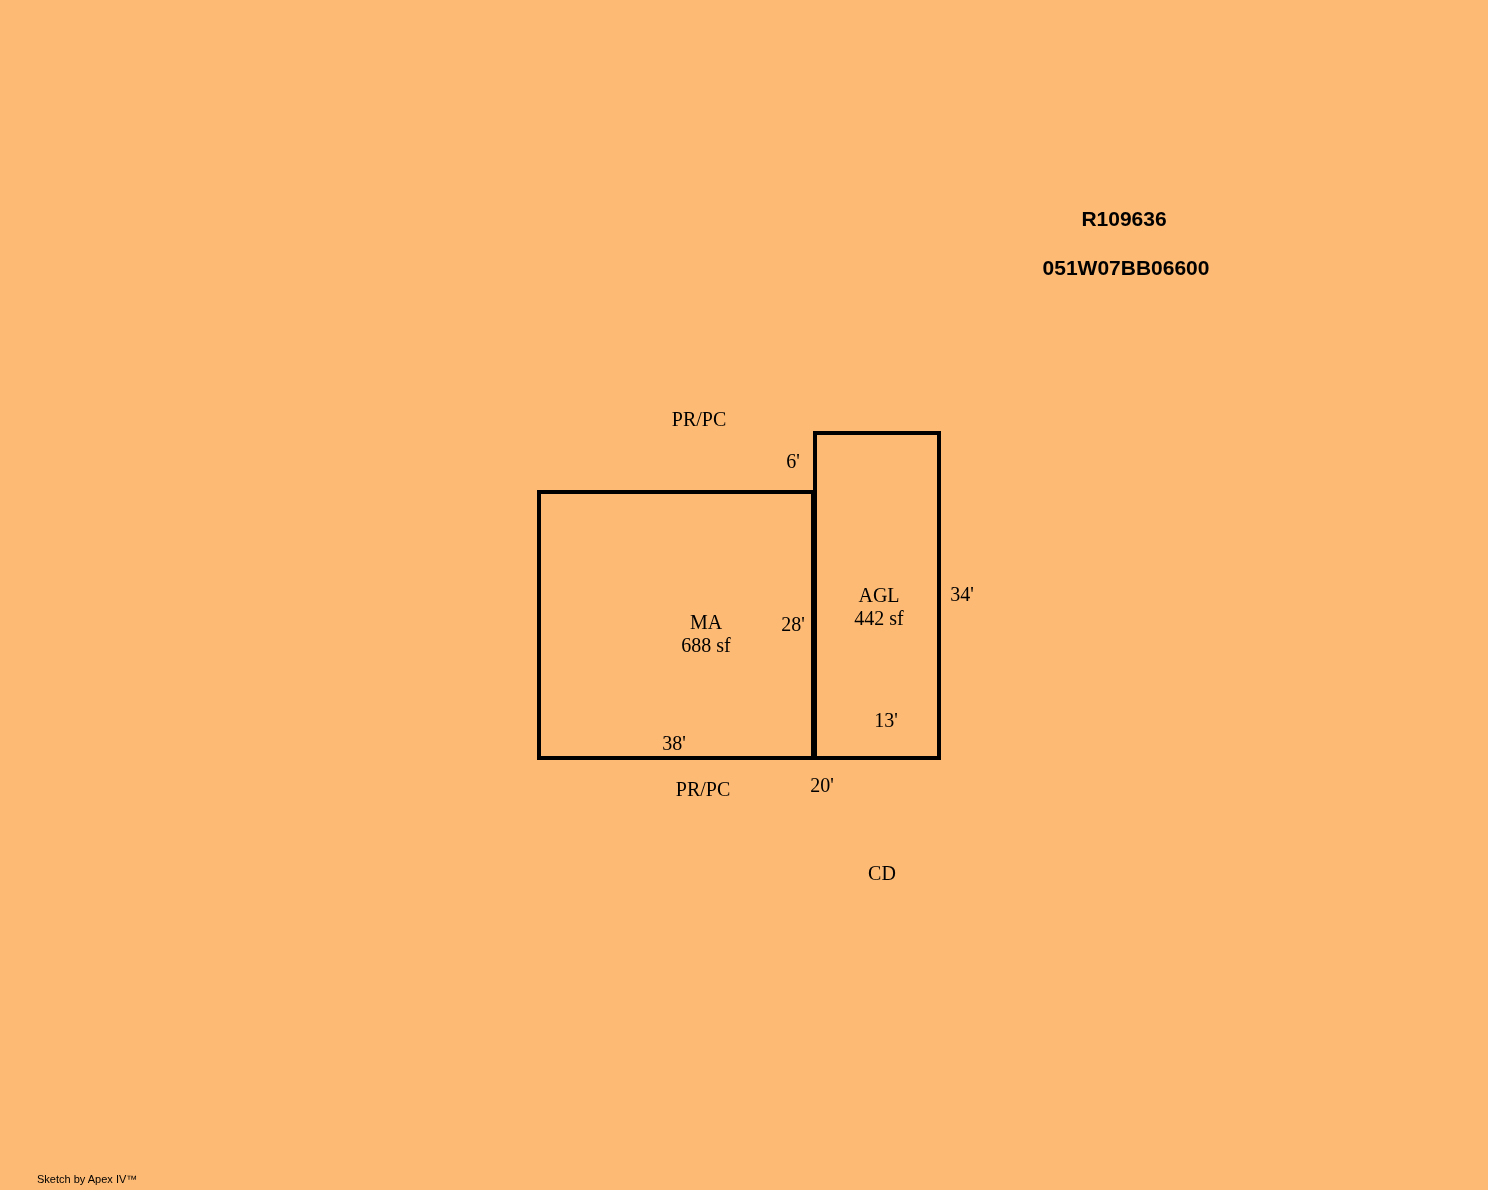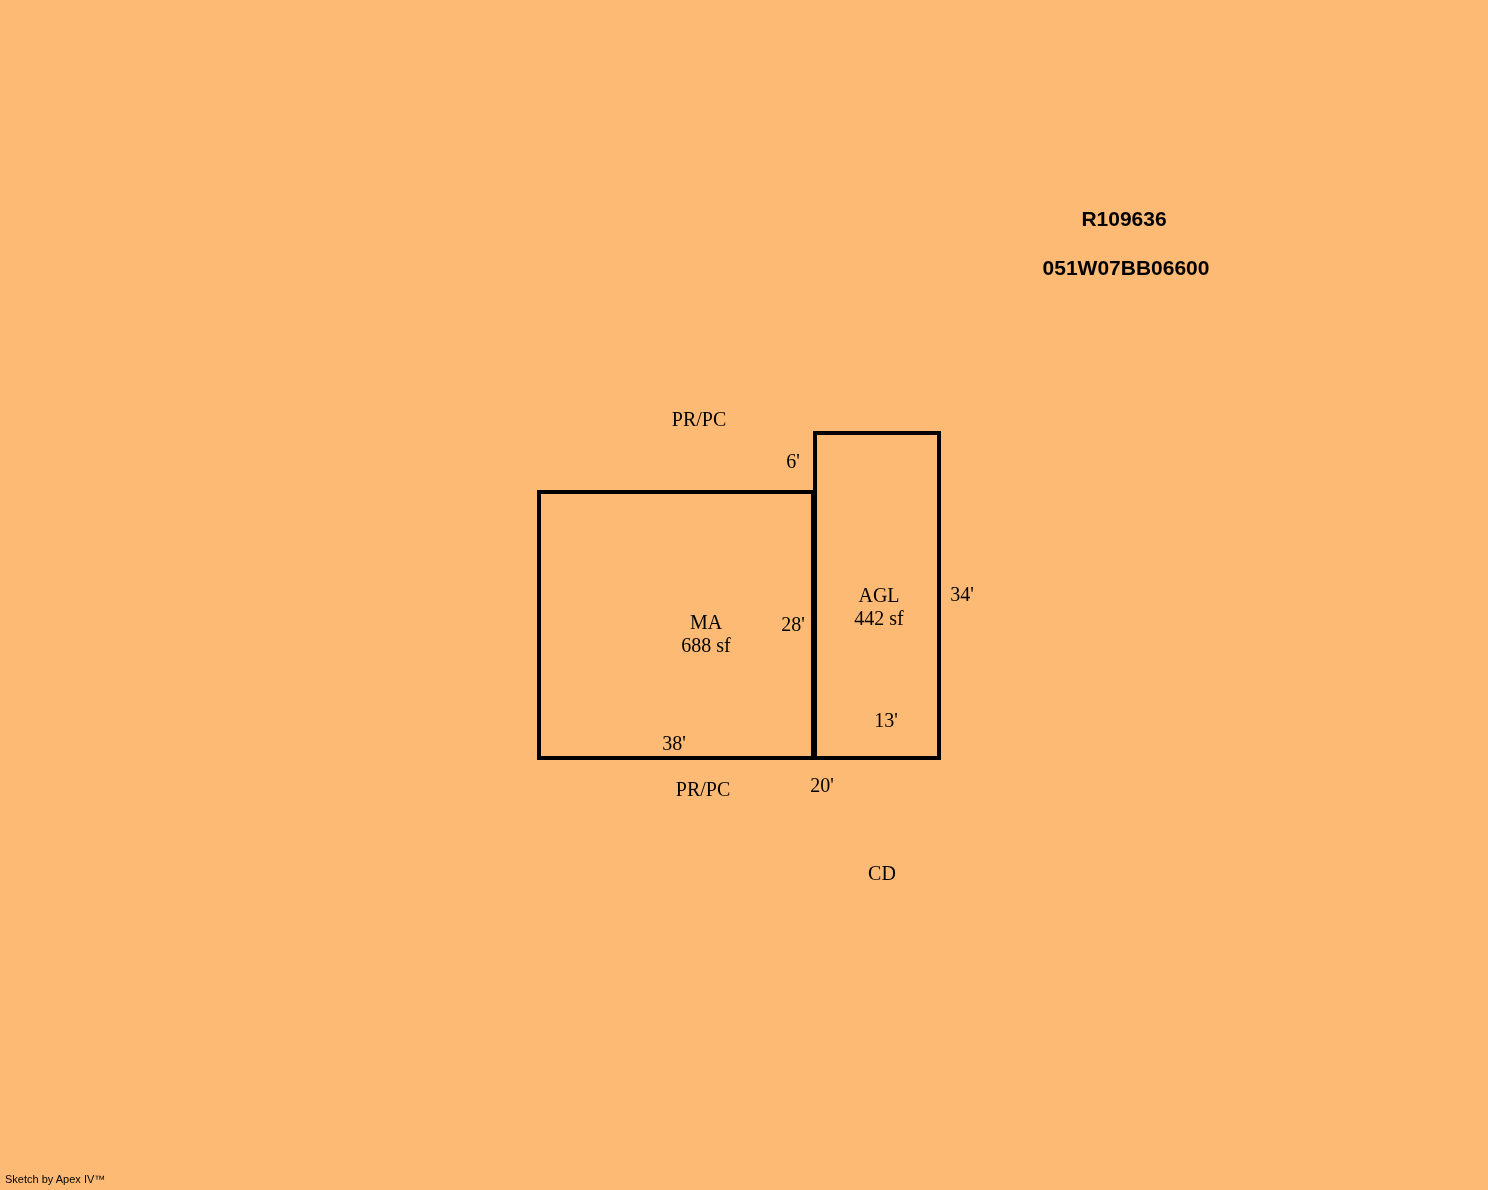--- a/index.html
+++ b/index.html
@@ -34,20 +34,21 @@
     border: 4px solid #000000;
     background: transparent;
     box-sizing: border-box;
   }
   .area-text {
     text-align: center;
   }
   .footer-credit {
     font-size: 11px;
     color: #000000;
+    margin-left: 32px;
   }
 </style>
 </head>
 <body>
 
 <div id="canvas">
 
   <div class="abs center header-id" style="left:1124px; top:219px;">R109636</div>
 
   <div class="abs center header-id" style="left:1126px; top:268px;">051W07BB06600</div>

